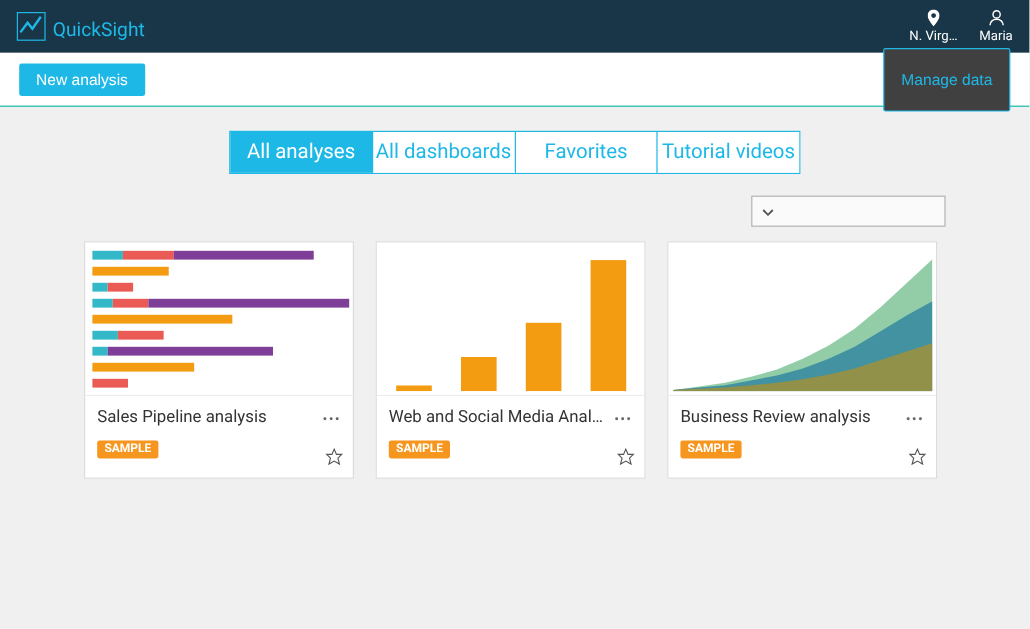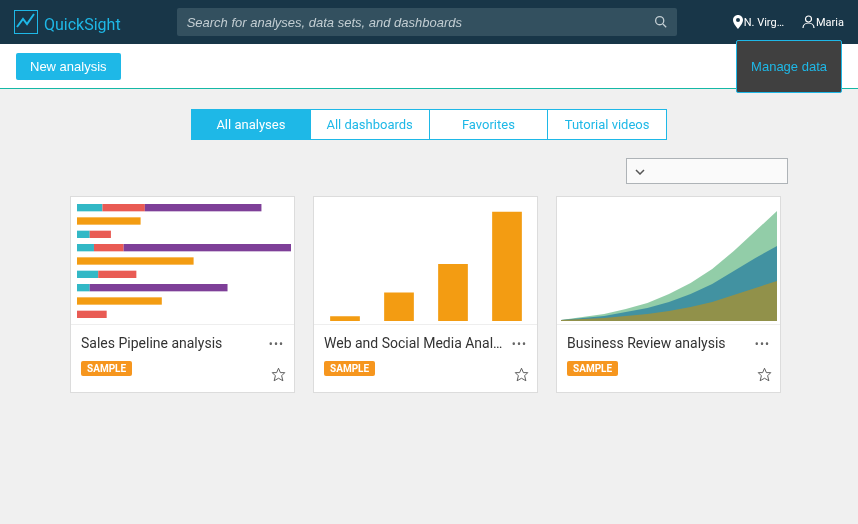--- a/index.html
+++ b/index.html
@@ -6,28 +6,28 @@
   html, body { width: 858px; height: 524px; font-family: -apple-system, BlinkMacSystemFont, "Segoe UI", Roboto, Helvetica, Arial, sans-serif; background: #f0f0f0; overflow: hidden; }
   .topbar { height: 44px; background: #183648; display: flex; align-items: center; padding: 0 14px; }
   .logo { display: flex; align-items: flex-end; gap: 6px; color: #1eb8e7; font-size: 16px; font-weight: 400; }
   .logo-icon { width: 24px; height: 24px; border: 1.5px solid #1eb8e7; position: relative; }
   .logo-icon svg { position: absolute; top: 0; left: 0; }
   .search-wrap { margin-left: 56px; width: 500px; height: 28px; background: #33505f; border-radius: 2px; display: flex; align-items: center; padding: 0 10px; }
   .search-input { flex: 1; background: transparent; border: none; color: #fff; font-style: italic; font-size: 13px; outline: none; }
   .search-input::placeholder { color: #c3ced3; font-style: italic; }
   .search-icon { color: #c3ced3; }
   .top-right { margin-left: auto; display: flex; gap: 18px; align-items: center; }
-  .top-stack { display: flex; flex-direction: row; align-items: center; color: #fff; font-size: 11px; gap: 1px; }
+  .top-stack { display: flex; flex-direction: column; align-items: center; color: #fff; font-size: 11px; gap: 1px; }
   .top-stack .ic { height: 14px; display: flex; align-items: center; justify-content: center; }
   .toolbar { height: 45px; background: #fff; border-bottom: 1px solid #14b8a6; display: flex; align-items: center; padding: 0 16px; }
   .btn-primary { background: #1eb8e7; color: #fff; border: none; font-size: 13px; padding: 6px 14px; border-radius: 2px; cursor: pointer; }
   .btn-outline { margin-left: auto; background: #404040; color: #1eb8e7; border: 1px solid #1eb8e7; font-size: 13px; padding: 18px 14px; border-radius: 2px; cursor: pointer; }
   .content { padding: 20px 70px 0; }
   .tabs { width: 476px; margin: 0 auto 18px; display: flex; border: 1px solid #1eb8e7; }
-  .tab { flex: 1; text-align: center; font-size: 13px; padding: 7px 0; color: #1eb8e7; cursor: pointer; background: #fff; }
+  .tab { flex: 1; text-align: center; font-size: 17px; padding: 7px 0; color: #1eb8e7; cursor: pointer; background: #fff; }
   .tab + .tab { border-left: 1px solid #1eb8e7; }
   .tab.active { background: #1eb8e7; color: #fff; }
   .sortbar { display: flex; justify-content: flex-end; margin-bottom: 12px; }
   .sort-select { width: 162px; height: 26px; background: #fafafa; border: 1px solid #aeb3b7; font-size: 12px; display: flex; align-items: center; justify-content: space-between; padding: 0 8px; cursor: pointer; color: #555; }
   .cards { display: flex; gap: 18px; }
   .card { width: 225px; background: #fff; border: 1px solid #dcdcdc; display: flex; flex-direction: column; }
   .thumb { height: 128px; border-bottom: 1px solid #eee; padding: 4px; overflow: hidden; }
   .meta { padding: 10px 10px 16px; position: relative; }
   .title { font-size: 14px; color: #333; margin-bottom: 6px; white-space: nowrap; overflow: hidden; text-overflow: ellipsis; max-width: 180px; }
   .badge { display: inline-block; background: #f6961e; color: #fff; font-size: 10px; font-weight: 700; padding: 2px 6px; border-radius: 2px; }
@@ -38,29 +38,20 @@
 <body>
 
 <div class="topbar">
   <div class="logo">
     <span class="logo-icon">
       <svg width="21" height="21" viewBox="0 0 21 21">
           <polyline points="2,16 8,8 12,13 19,3" fill="none" stroke="#1eb8e7" stroke-width="2"></polyline>
         </svg>
     </span>
     <span>QuickSight</span>
-  </div>
-  <div class="search-wrap">
-    <input class="search-input" placeholder="Search for analyses, data sets, and dashboards" style="">
-    <span class="search-icon">
-      <svg width="13" height="13" viewBox="0 0 16 16" fill="none" stroke="#c3ced3" stroke-width="1.6">
-          <circle cx="7" cy="7" r="5"></circle>
-          <line x1="11" y1="11" x2="15" y2="15"></line>
-        </svg>
-    </span>
   </div>
   <div class="top-right">
     <div class="top-stack">
       <span class="ic">
         <svg width="10" height="14" viewBox="0 0 10 14" fill="#fff">
             <path d="M5 0C2.2 0 0 2.2 0 5c0 3.5 5 9 5 9s5-5.5 5-9C10 2.2 7.8 0 5 0zm0 7a2 2 0 1 1 0-4 2 2 0 0 1 0 4z"></path>
           </svg>
       </span>
       <span>N. Virg…</span>
     </div>

